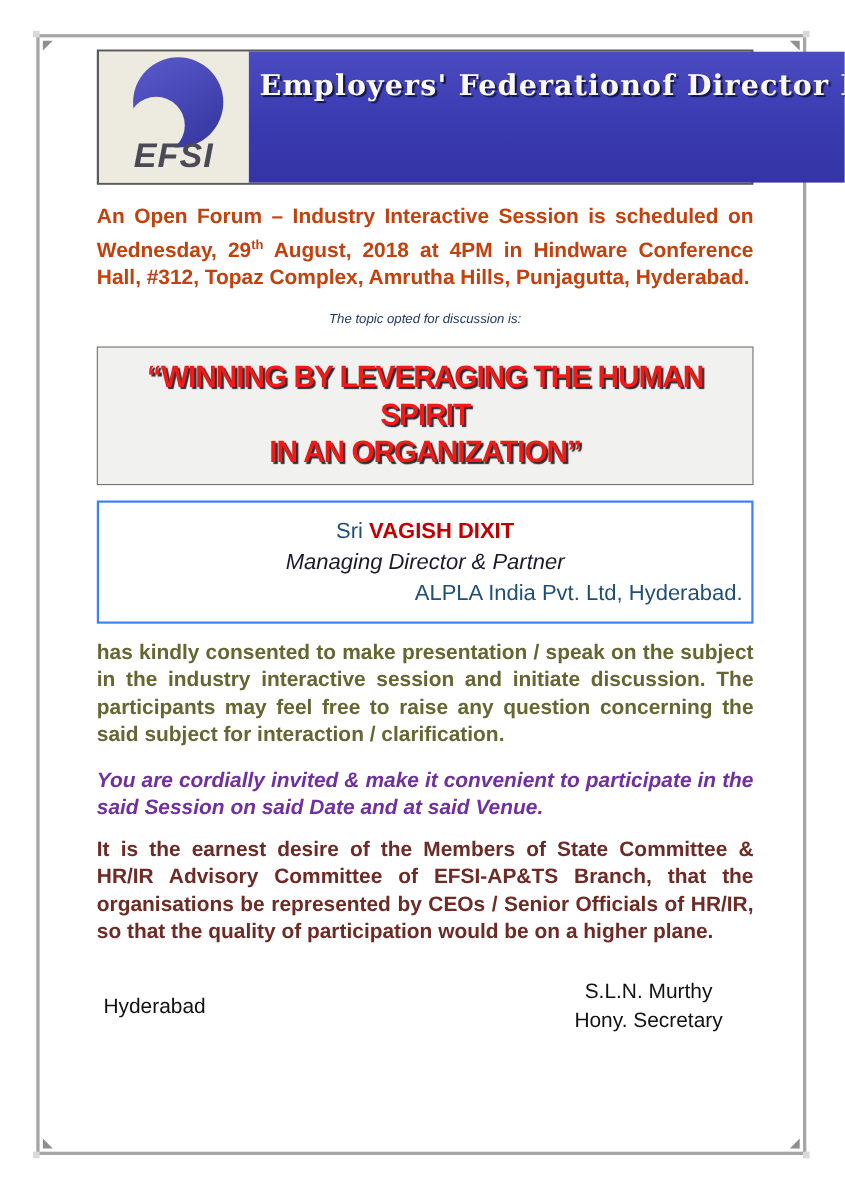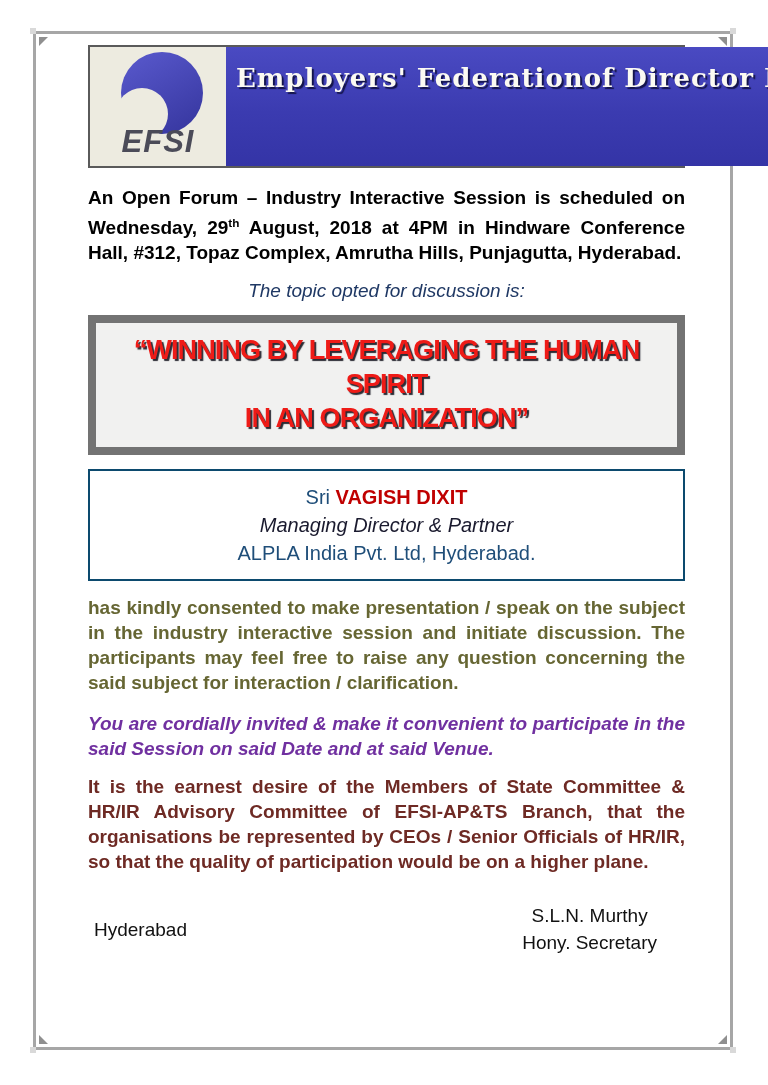--- a/index.html
+++ b/index.html
@@ -45,44 +45,44 @@
   }
   .org-branch {
     font-size:21px; font-weight:bold; text-align:center; margin-top:3px;
     color:#ffffff; text-shadow:1px 1px 1px #14144a; white-space:nowrap;
   }
 
   .para {
     font-size:19px; font-weight:bold; line-height:25px;
     text-align:justify; text-justify:inter-word;
   }
-  .p-intro { color:#000000; }
+  .p-intro { color:#c2410c; }
   .sup { vertical-align:super; font-size:0.62em; }
 
   .topic-intro {
     margin-top:13px; text-align:center; color:#1f3864;
-    font-style:italic; font-size:19px; line-height:25px; font-weight:500;
+    font-style:italic; font-size:12px; line-height:25px; font-weight:500;
   }
   .topic-box {
-    margin-top:12px; background:#f1f1f0; border:8px solid #737373;
+    margin-top:12px; background:#f1f1f0; border:1px solid #737373;
     padding:10px 6px 12px 6px; text-align:center;
   }
   .topic-line {
     color:#ee1b17; font-weight:bold; font-size:28px; line-height:34px;
     letter-spacing:-1px; text-shadow:2px 2px 1px #2b2b34;
     transform:scaleX(0.97); transform-origin:center;
   }
   .speaker-box {
-    margin-top:14px; background:#ffffff; border:2px solid #0c4a6e;
+    margin-top:14px; background:#ffffff; border:2px solid #3b82f6;
     padding:12px 8px; text-align:center; font-size:20px; line-height:28px;
   }
   .speaker-salutation { color:#1f4e79; }
   .speaker-name { color:#c00000; font-weight:bold; }
   .speaker-designation { color:#1a1a2e; font-style:italic; }
-  .speaker-company { color:#1f4e79; }
+  .speaker-company { color:#1f4e79;text-align:right; }
 
   .p-olive { margin-top:14px; color:#666633; }
   .p-maroon { margin-top:13px; color:#6e2a24; }
   .p-invite { margin-top:16px; color:#7030a0; font-style:italic; }
 
   .signature-row {
     margin-top:28px; display:flex; justify-content:space-between; align-items:center;
     font-size:19px; line-height:27px; color:#111111; font-weight:normal;
   }
   .sig-place { padding-left:6px; }

